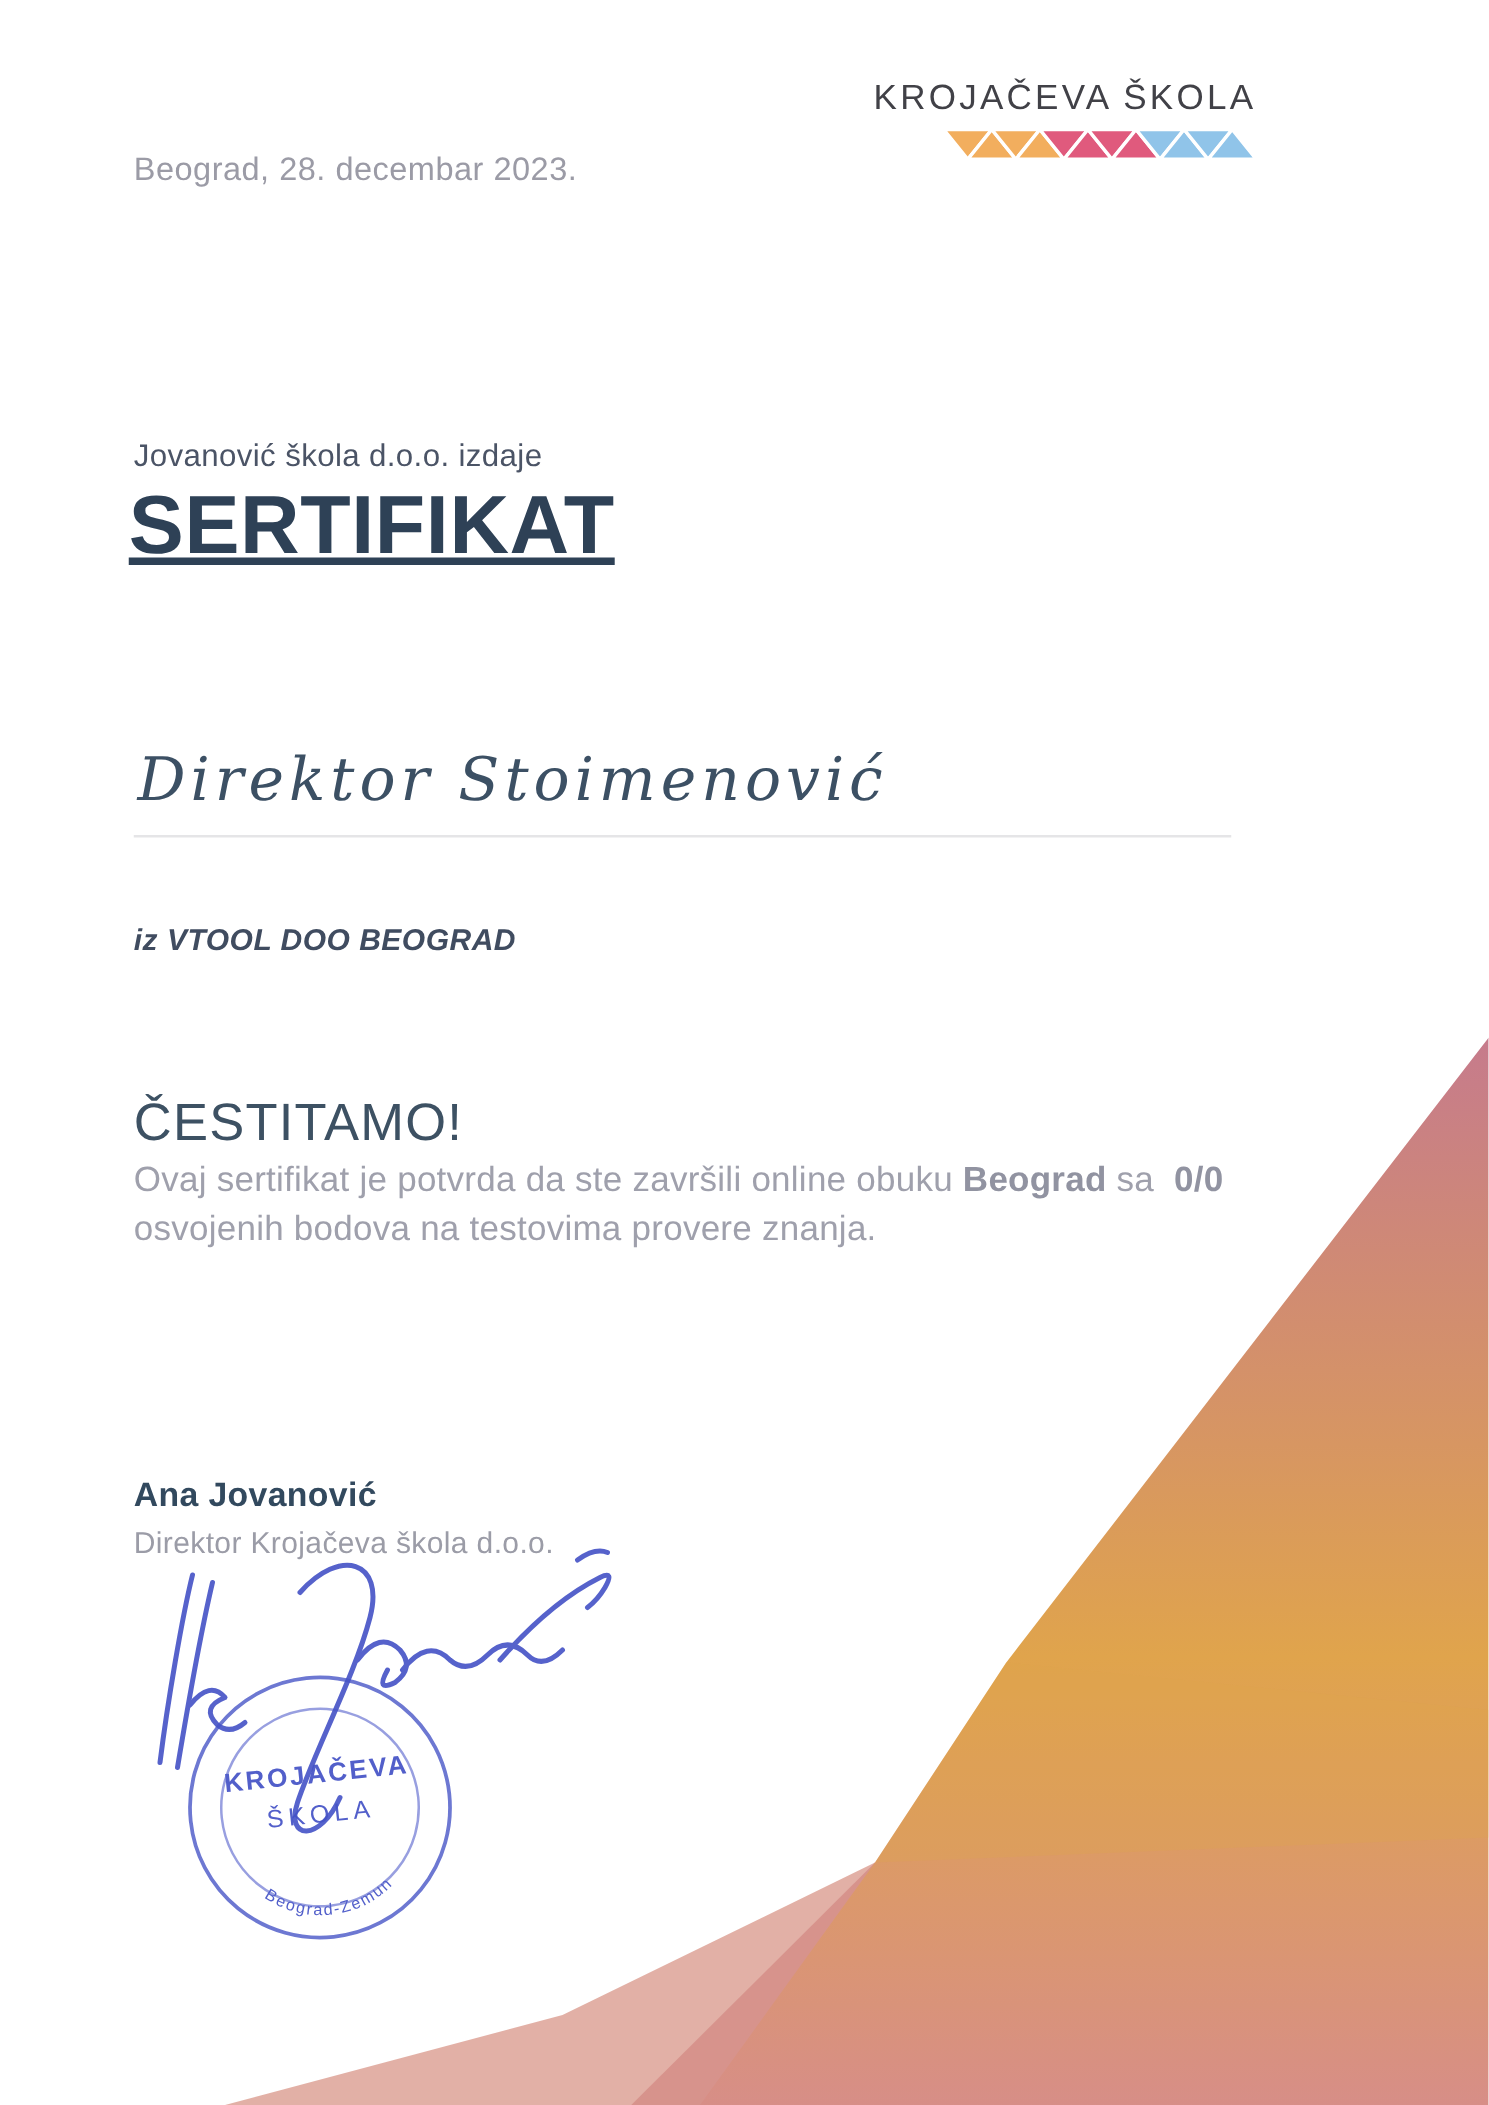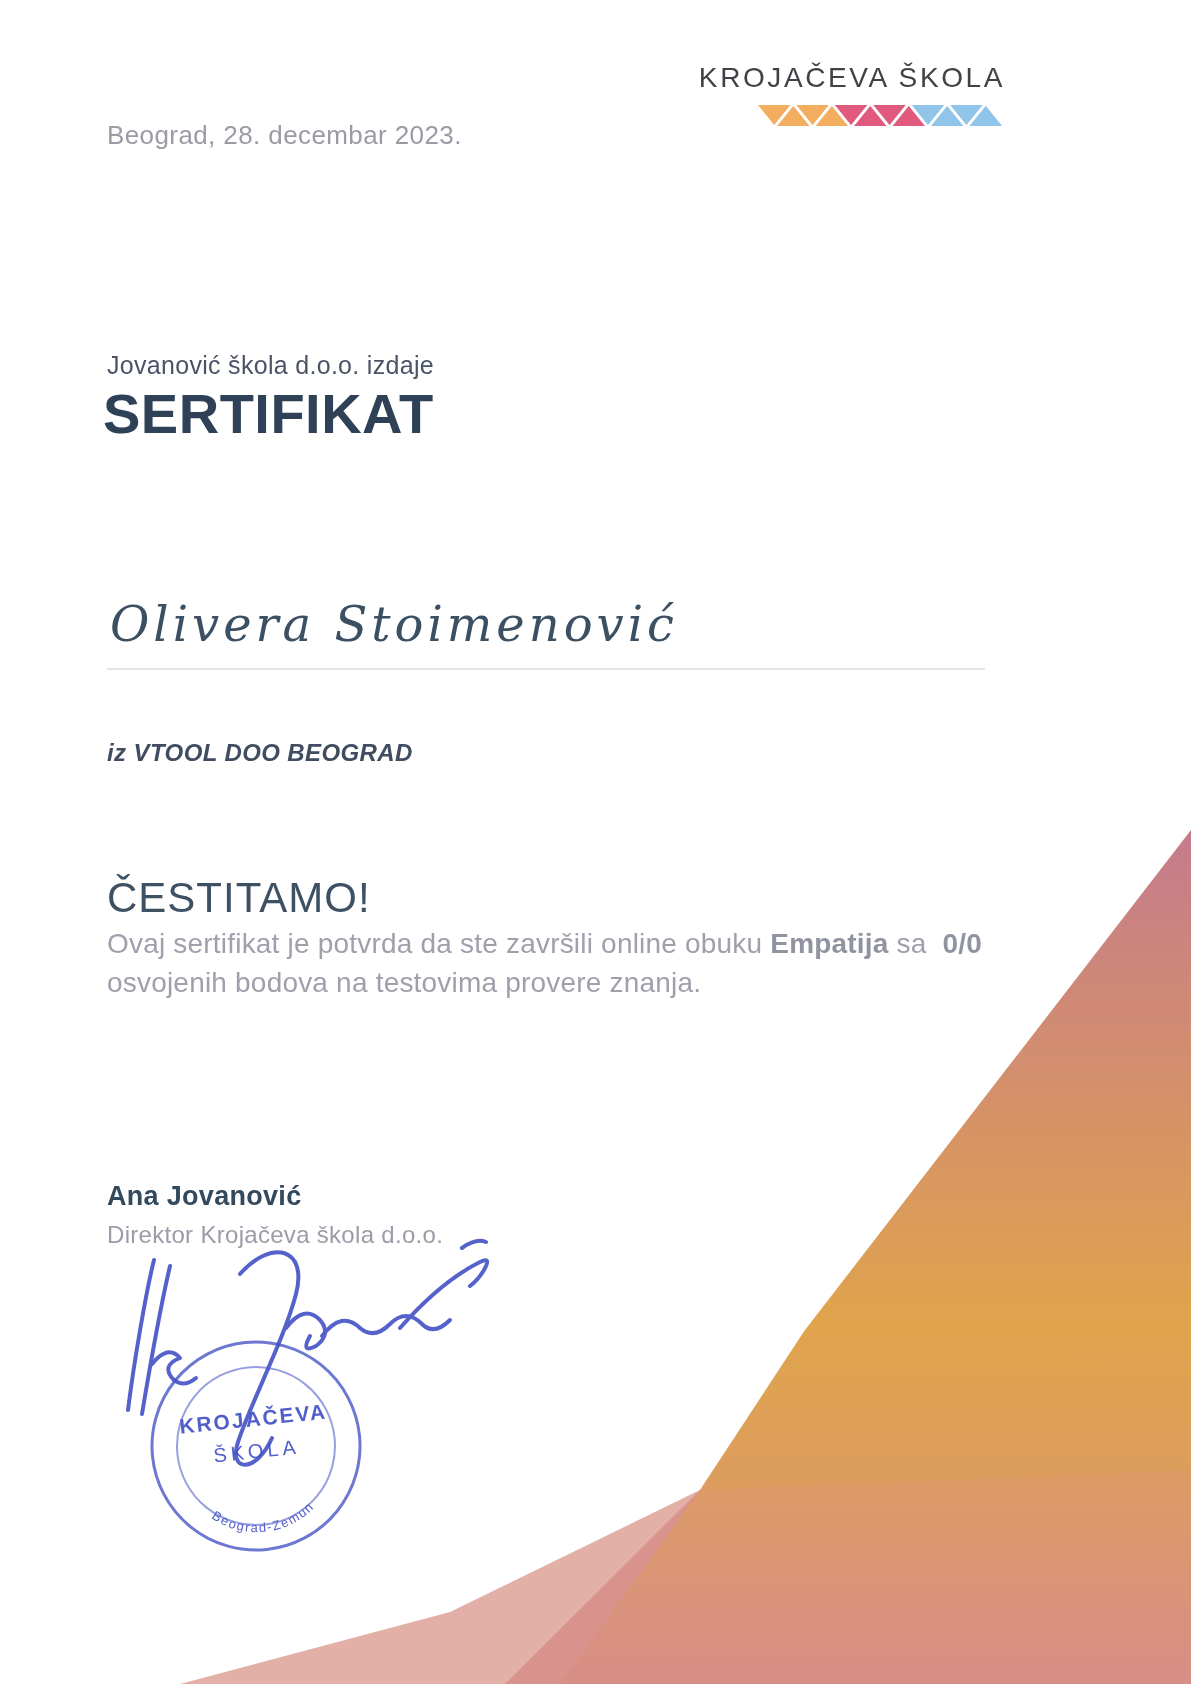--- a/index.html
+++ b/index.html
@@ -22,21 +22,21 @@
     white-space:nowrap;
   }
   .logo-strip { display:block; margin:9px 0 0 auto; width:250px; height:25px; }
   
   .issuer-line {
     position:absolute; left:107px; top:351px;
     font-size:25px; color:#4b5466; letter-spacing:.3px;
   }
   .cert-title {
     position:absolute; left:103px; top:381px;
-    font-size:56px; font-weight:bold; color:#2e4156; letter-spacing:.5px;
+    font-size:66px; font-weight:bold; color:#2e4156; letter-spacing:.5px;text-decoration:underline;
   }
   
   .recipient-name {
     position:absolute; left:110px; top:596px;
     font-family:"DejaVu Serif", serif; font-style:italic; font-weight:500;
     font-size:48px; color:#3c5064; letter-spacing:4px; white-space:nowrap;
   }
   .name-rule {
     position:absolute; left:107px; top:668px; width:878px; height:2px;
     background:#e5e5e7;
@@ -109,27 +109,27 @@
         <polygon points="189,26 231,26 210,0" fill="#90c4e9"></polygon>
         <polygon points="210,0 252,0 231,26" fill="#90c4e9"></polygon>
         <polygon points="231,26 273,26 252,0" fill="#90c4e9"></polygon>
       </g>
     </svg>
   </div>
 
   <div class="issuer-line">Jovanović škola d.o.o. izdaje</div>
   <div class="cert-title">SERTIFIKAT</div>
 
-  <div class="recipient-name">Olivera Stoimenović</div>
+  <div class="recipient-name">Direktor Stoimenović</div>
   <div class="name-rule"></div>
   <div class="recipient-company">iz VTOOL DOO BEOGRAD</div>
 
   <div class="congrats-heading">ČESTITAMO!</div>
   <div class="congrats-body">
-    <span>Ovaj sertifikat je potvrda da ste završili online obuku </span><span class="bold-part">Empatija</span><span> sa </span><span class="bold-part score">0/0</span><span> osvojenih bodova na testovima provere znanja.</span>
+    <span>Ovaj sertifikat je potvrda da ste završili online obuku </span><span class="bold-part">Beograd</span><span> sa </span><span class="bold-part score">0/0</span><span> osvojenih bodova na testovima provere znanja.</span>
   </div>
 
   <div class="signatory-name">Ana Jovanović</div>
   <div class="signatory-title">Direktor Krojačeva škola d.o.o.</div>
 
   <svg class="signature-svg" viewBox="0 0 420 250" aria-hidden="true">
     <g fill="none" stroke-linecap="round" stroke-linejoin="round" stroke-width="4" opacity="0.9" stroke="#4452c6">
       <path d="M 38,178 C 44,130 56,60 64,28"></path>
       <path d="M 52,182 C 60,134 72,68 80,34"></path>
       <path d="M 62,132 q 16,-20 28,-6 q -20,8 -6,22 q 10,8 22,-2"></path>

